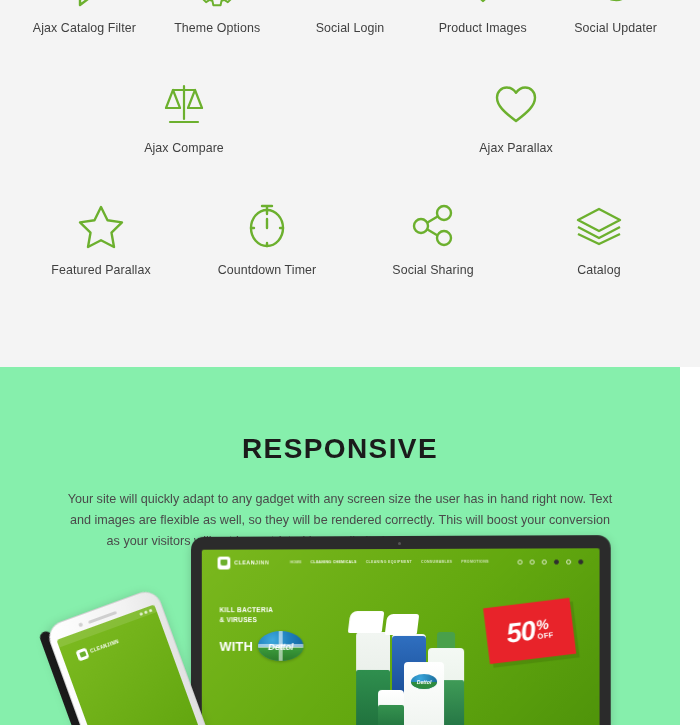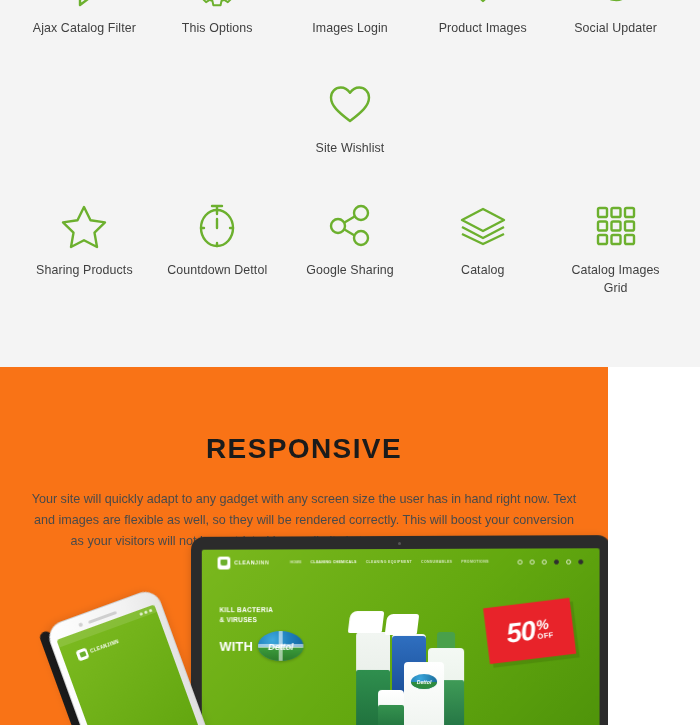--- a/index.html
+++ b/index.html
@@ -51,22 +51,22 @@
     color:#3f3f3f;
     letter-spacing:.1px;
     max-width:104px;
   }
 
   .row-spacer-1{ height:20px; }
   .row-spacer-2{ height:22px; }
 
   
   .responsive-section{
-    background:#f97316;
-    width:608px;
+    background:#86efac;
+    width:680px;
     position:relative;
     padding-top:66px;
     height:358px;
     overflow:hidden;
   }
   .resp-title{
     text-align:center;
     font-size:28px;
     font-weight:bold;
     letter-spacing:1.4px;
@@ -343,33 +343,33 @@
 
     <div class="feature-cell">
       <div class="feature-icon">
         <svg width="46" height="46" viewBox="0 0 46 46">
             <g fill="none" stroke="#6cb02e" stroke-width="2.4" stroke-linejoin="round">
           <path d="M18.6 3.5h8.8l1.1 5.1 3.4 1.4 4.4-2.8 6.2 6.2-2.8 4.4 1.4 3.4 5.1 1.1v8.8l-5.1 1.1-1.4 3.4 2.8 4.4-6.2 6.2-4.4-2.8-3.4 1.4-1.1 5.1h-8.8l-1.1-5.1-3.4-1.4-4.4 2.8-6.2-6.2 2.8-4.4-1.4-3.4-5.1-1.1v-8.8l5.1-1.1 1.4-3.4-2.8-4.4 6.2-6.2 4.4 2.8 3.4-1.4z" transform="scale(.82) translate(5,4)"></path>
           <circle cx="23" cy="23" r="6"></circle>
             </g>
           </svg>
       </div>
-      <div class="feature-label">This Options</div>
+      <div class="feature-label">Theme Options</div>
     </div>
 
     <div class="feature-cell">
       <div class="feature-icon">
         <svg width="42" height="46" viewBox="0 0 42 46">
             <g fill="none" stroke="#6cb02e" stroke-width="2.4" stroke-linejoin="round" stroke-linecap="round">
           <path d="M14 19 21 4c3.5 0 5.5 2.5 5 6l-1.2 5H35c2.5 0 4 2 3.4 4.4l-3.6 14c-.5 2-2 3.3-4 3.3H14z"></path>
           <rect x="4" y="19" width="10" height="17.7" rx="1.6"></rect>
             </g>
           </svg>
       </div>
-      <div class="feature-label">Images Login</div>
+      <div class="feature-label">Social Login</div>
     </div>
 
     <div class="feature-cell">
       <div class="feature-icon">
         <svg width="46" height="46" viewBox="0 0 46 46">
             <g fill="none" stroke="#6cb02e" stroke-width="2.4" stroke-linejoin="round">
           <path d="M22 3 41 3 41 22 23 40 4 21z"></path>
           <path d="M13 3 32 3 32 22 21 33"></path>
           <circle cx="34.5" cy="10.5" r="2.6"></circle>
             </g>
@@ -388,114 +388,112 @@
           </svg>
       </div>
       <div class="feature-label">Social Updater</div>
     </div>
   </div>
 
   <div class="row-spacer-1"></div>
 
   <div class="feature-row r2">
 
+    <div class="feature-cell">
+      <div class="feature-icon">
+        <svg width="44" height="46" viewBox="0 0 44 46">
+            <g fill="none" stroke="#6cb02e" stroke-width="2.2" stroke-linecap="round" stroke-linejoin="round">
+          <path d="M22 5v33"></path>
+              <path d="M8 41h28"></path>
+          <path d="M11 9 4 27h14z"></path>
+              <path d="M4 27h14"></path>
+          <path d="M33 9 26 27h14z"></path>
+              <path d="M26 27h14"></path>
+          <path d="M11 9h22"></path>
+            </g>
+          </svg>
+      </div>
+      <div class="feature-label">Ajax Compare</div>
+    </div>
 
     <div class="feature-cell">
       <div class="feature-icon">
         <svg width="46" height="42" viewBox="0 0 46 42">
             <g fill="none" stroke="#6cb02e" stroke-width="2.4" stroke-linejoin="round">
           <path d="M23 38C11 29 4 22.5 4 14.5 4 8.7 8.4 4.5 13.8 4.5c3.6 0 6.8 1.9 9.2 5.3 2.4-3.4 5.6-5.3 9.2-5.3 5.4 0 9.8 4.2 9.8 10 0 8-7 14.5-19 23.5z"></path>
             </g>
           </svg>
       </div>
-      <div class="feature-label">Site Wishlist</div>
+      <div class="feature-label">Ajax Parallax</div>
     </div>
 
 
 
   </div>
 
   <div class="row-spacer-2"></div>
 
   <div class="feature-row r3">
 
     <div class="feature-cell">
       <div class="feature-icon">
         <svg width="48" height="46" viewBox="0 0 48 46">
             <g fill="none" stroke="#6cb02e" stroke-width="2.4" stroke-linejoin="round">
           <path d="M24 4 30.5 17.3 45 19.4 34.5 29.7 37 44 24 37.2 11 44l2.5-14.3L3 19.4l14.5-2.1z"></path>
             </g>
           </svg>
       </div>
-      <div class="feature-label">Sharing Products</div>
+      <div class="feature-label">Featured Parallax</div>
     </div>
 
     <div class="feature-cell">
       <div class="feature-icon">
         <svg width="42" height="48" viewBox="0 0 42 48">
             <g fill="none" stroke="#6cb02e" stroke-width="2.4" stroke-linecap="round" stroke-linejoin="round">
           <ellipse cx="21" cy="26" rx="16" ry="18"></ellipse>
           <path d="M21 5v7"></path>
               <path d="M16 4h10"></path>
           <path d="M21 26v-9"></path>
           <path d="M21 44v-3"></path>
               <path d="M5 26h3"></path>
               <path d="M34 26h3"></path>
             </g>
           </svg>
       </div>
-      <div class="feature-label">Countdown Dettol</div>
+      <div class="feature-label">Countdown Timer</div>
     </div>
 
     <div class="feature-cell">
       <div class="feature-icon">
         <svg width="46" height="44" viewBox="0 0 46 44">
             <g fill="none" stroke="#6cb02e" stroke-width="2.4" stroke-linejoin="round">
           <circle cx="11" cy="22" r="7"></circle>
           <circle cx="34" cy="9" r="7"></circle>
           <circle cx="34" cy="34" r="7"></circle>
           <path d="M17.5 18.5 27.6 12.5"></path>
           <path d="M17.5 25.5 27.6 31.5"></path>
             </g>
           </svg>
       </div>
-      <div class="feature-label">Google Sharing</div>
+      <div class="feature-label">Social Sharing</div>
     </div>
 
     <div class="feature-cell">
       <div class="feature-icon">
         <svg width="48" height="40" viewBox="0 0 48 40">
             <g fill="none" stroke="#6cb02e" stroke-width="2.4" stroke-linejoin="round">
           <path d="M24 3 45 14 24 25 3 14z"></path>
           <path d="M3 21 24 32 45 21"></path>
           <path d="M3 28 24 38 45 28"></path>
             </g>
           </svg>
       </div>
       <div class="feature-label">Catalog</div>
     </div>
 
-    <div class="feature-cell">
-      <div class="feature-icon">
-        <svg width="42" height="42" viewBox="0 0 42 42">
-            <g fill="none" stroke="#6cb02e" stroke-width="2.4">
-          <rect x="3" y="3" width="9" height="9" rx="1.6"></rect>
-          <rect x="16.5" y="3" width="9" height="9" rx="1.6"></rect>
-          <rect x="30" y="3" width="9" height="9" rx="1.6"></rect>
-          <rect x="3" y="16.5" width="9" height="9" rx="1.6"></rect>
-          <rect x="16.5" y="16.5" width="9" height="9" rx="1.6"></rect>
-          <rect x="30" y="16.5" width="9" height="9" rx="1.6"></rect>
-          <rect x="3" y="30" width="9" height="9" rx="1.6"></rect>
-          <rect x="16.5" y="30" width="9" height="9" rx="1.6"></rect>
-          <rect x="30" y="30" width="9" height="9" rx="1.6"></rect>
-            </g>
-          </svg>
-      </div>
-      <div class="feature-label">Catalog Images Grid</div>
-    </div>
   </div>
 </section>
 
 <section class="responsive-section">
 
   <h2 class="resp-title">RESPONSIVE</h2>
   <p class="resp-desc">Your site will quickly adapt to any gadget with any screen size the user has in hand right now. Text and images are flexible as well, so they will be rendered correctly. This will boost your conversion as your visitors will not be restricted by any limits in terms of their location or device.</p>
 
   <div class="mockups">
 

